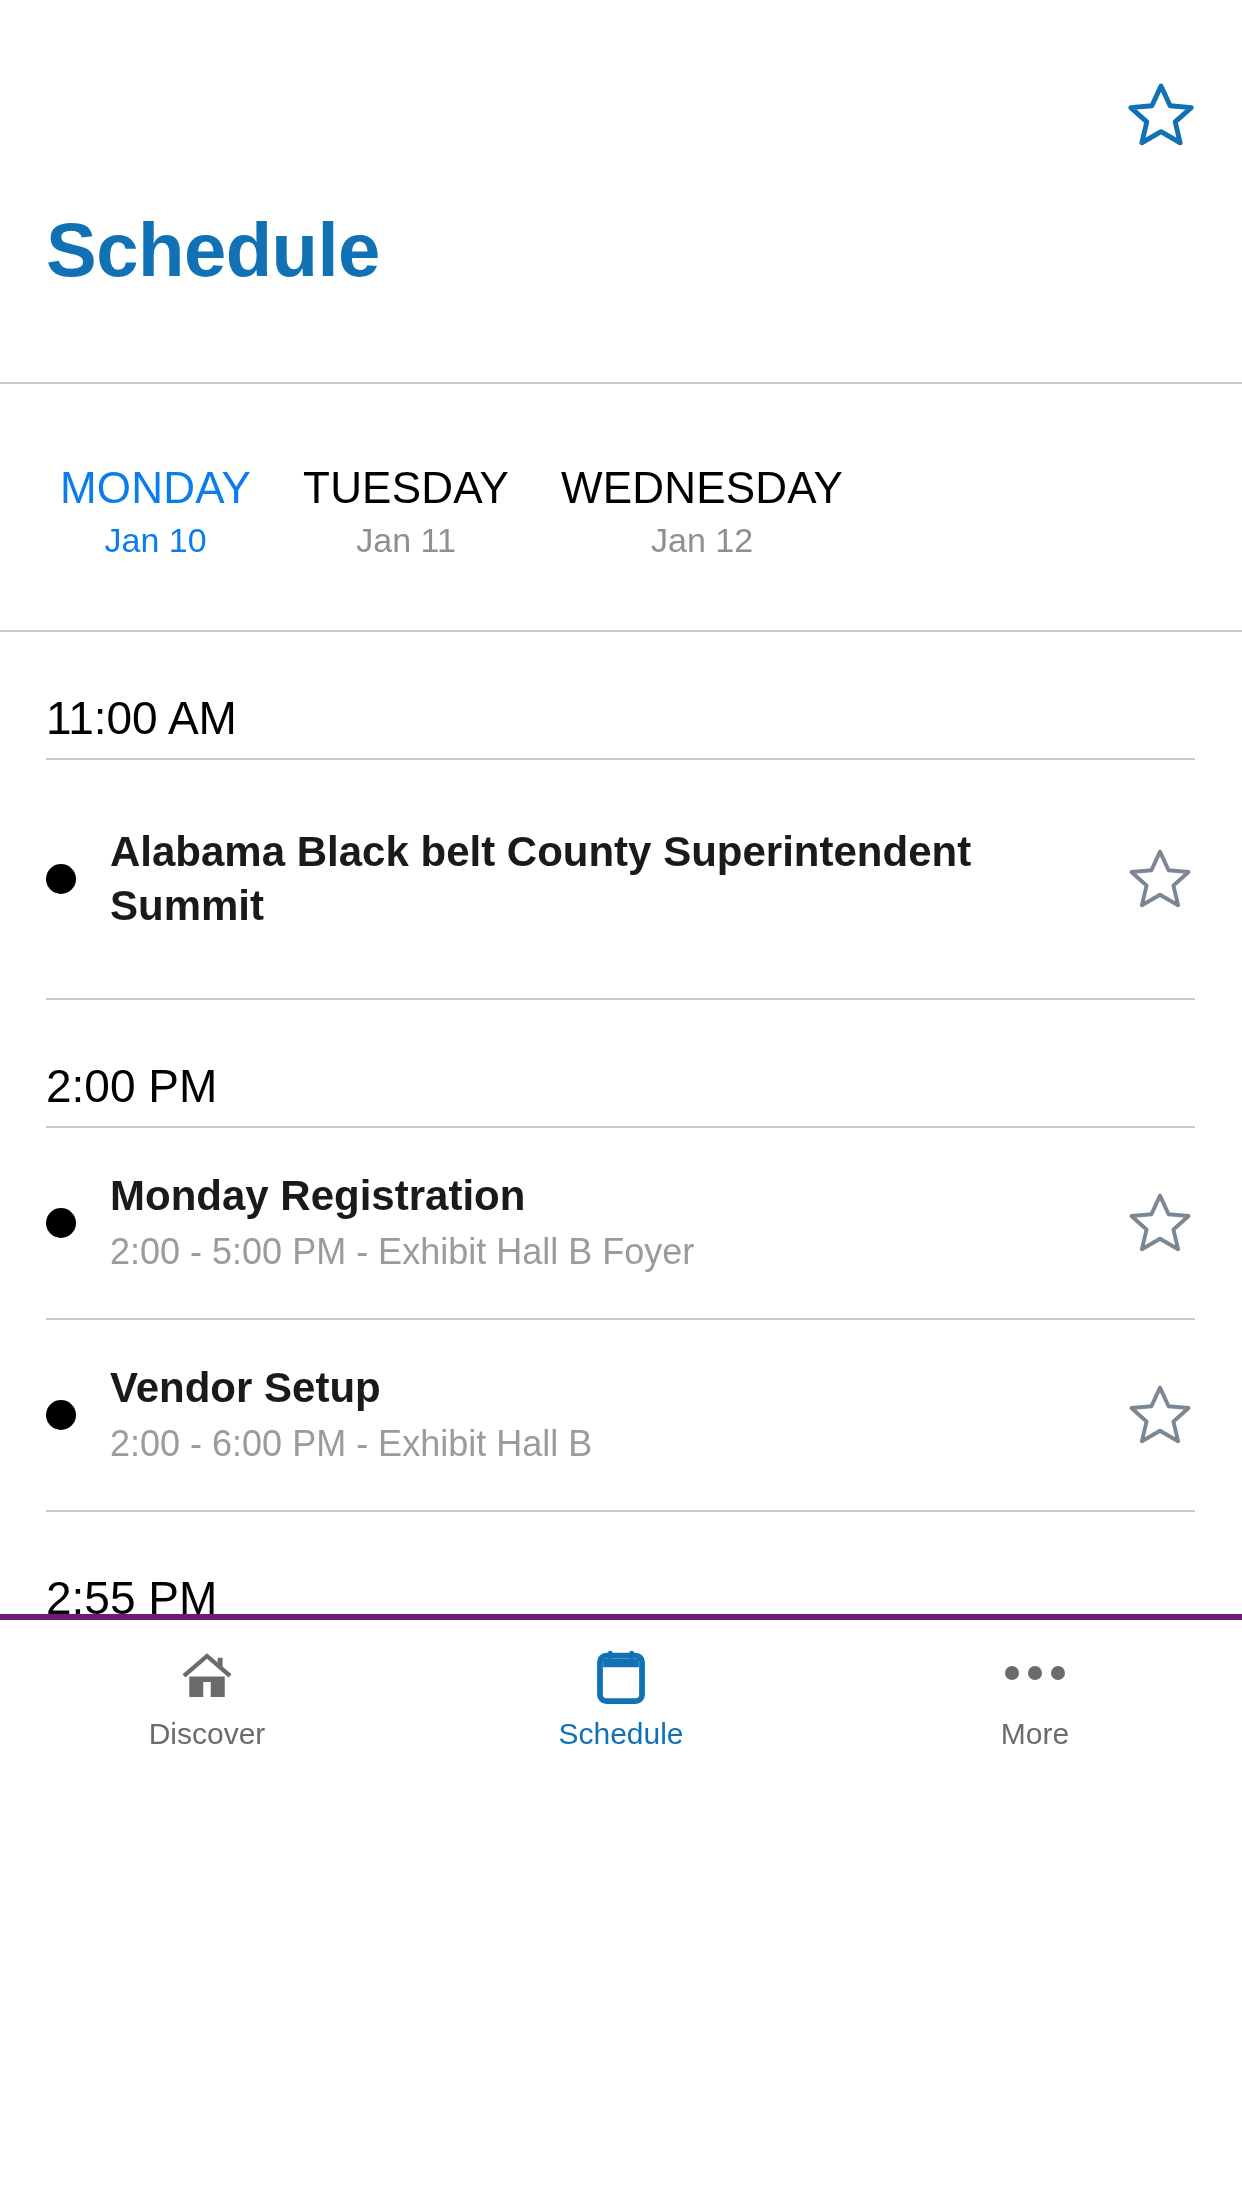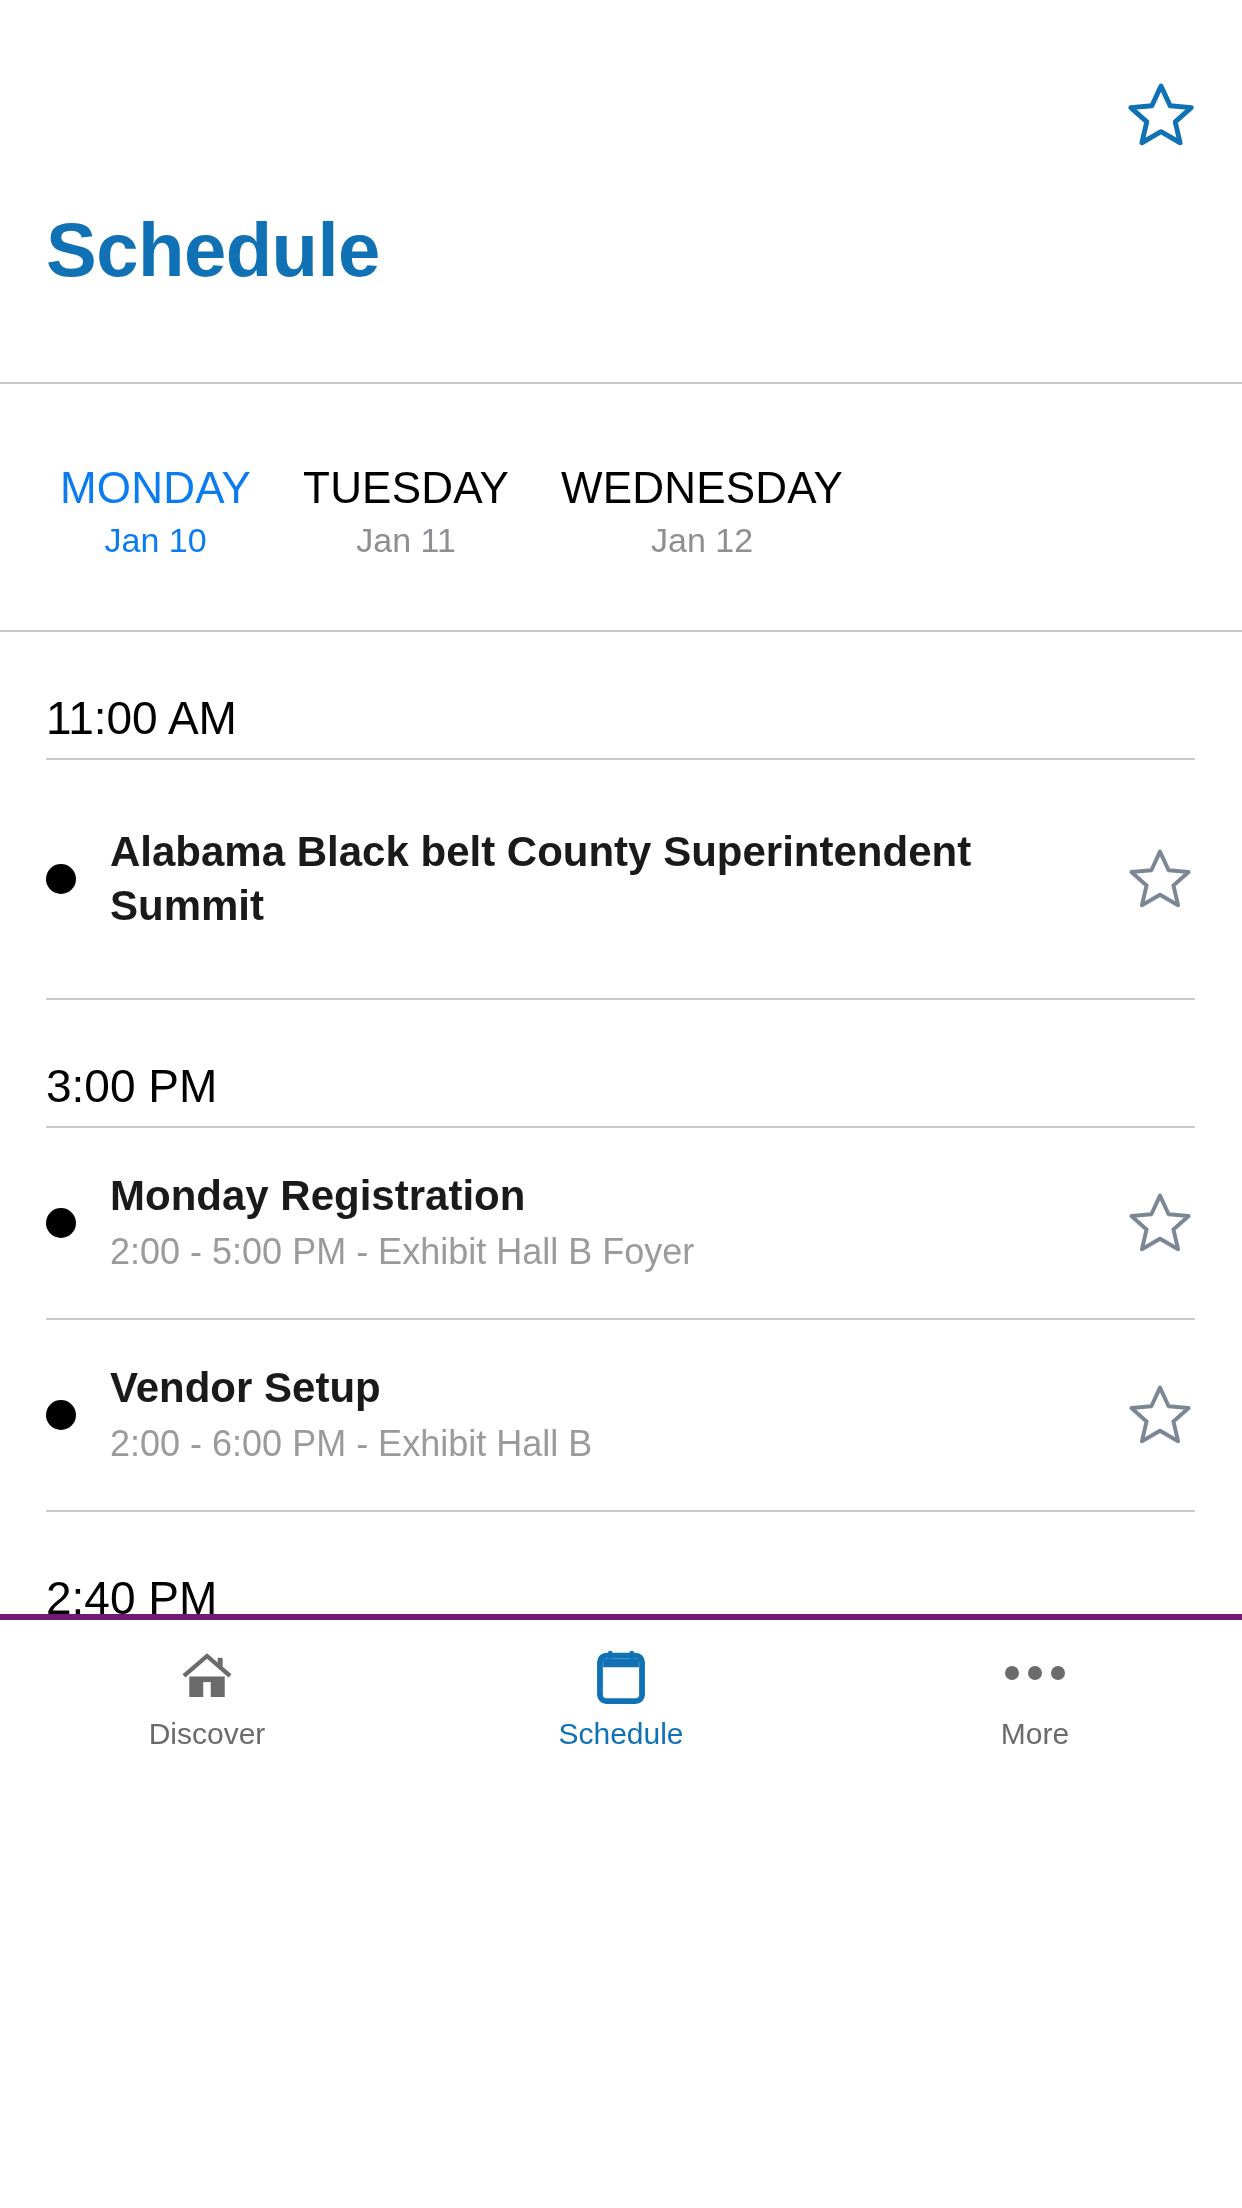--- a/index.html
+++ b/index.html
@@ -249,21 +249,21 @@
       <span class="event-bullet"></span>
       <div class="event-body">
         <div class="event-title">Alabama Black belt County Superintendent Summit</div>
       </div>
       <svg class="event-star" viewBox="0 0 24 24">
         <polygon points="12,2.6 14.95,9.0 21.8,9.6 16.6,14.2 18.2,21.0 12,17.4 5.8,21.0 7.4,14.2 2.2,9.6 9.05,9.0" fill="none" stroke="#7b8794" stroke-width="1.35" stroke-linejoin="round"></polygon>
       </svg>
     </div>
     <div class="hr-inset"></div>
 
-    <div class="time-header">3:00 PM</div>
+    <div class="time-header">2:00 PM</div>
     <div class="hr-inset"></div>
 
     <div class="event-row">
       <span class="event-bullet"></span>
       <div class="event-body">
         <div class="event-title">Monday Registration</div>
         <div class="event-meta">2:00 - 5:00 PM - Exhibit Hall B Foyer</div>
       </div>
       <svg class="event-star" viewBox="0 0 24 24">
         <polygon points="12,2.6 14.95,9.0 21.8,9.6 16.6,14.2 18.2,21.0 12,17.4 5.8,21.0 7.4,14.2 2.2,9.6 9.05,9.0" fill="none" stroke="#7b8794" stroke-width="1.35" stroke-linejoin="round"></polygon>
@@ -276,21 +276,21 @@
       <div class="event-body">
         <div class="event-title">Vendor Setup</div>
         <div class="event-meta">2:00 - 6:00 PM - Exhibit Hall B</div>
       </div>
       <svg class="event-star" viewBox="0 0 24 24">
         <polygon points="12,2.6 14.95,9.0 21.8,9.6 16.6,14.2 18.2,21.0 12,17.4 5.8,21.0 7.4,14.2 2.2,9.6 9.05,9.0" fill="none" stroke="#7b8794" stroke-width="1.35" stroke-linejoin="round"></polygon>
       </svg>
     </div>
     <div class="hr-inset"></div>
 
-    <div class="time-header">2:40 PM</div>
+    <div class="time-header">2:55 PM</div>
     <div class="hr-inset"></div>
 
   </div>
 
   <div class="tabbar">
 
     <div class="tabbar-item">
       <div class="tabbar-icon">
         <svg width="58" height="56" viewBox="0 0 24 24">
           <path d="M12 2.2 1.5 11.2l1.25 1.45L12 4.6l9.25 8.05 1.25-1.45z" fill="#6b6b6b"></path>

